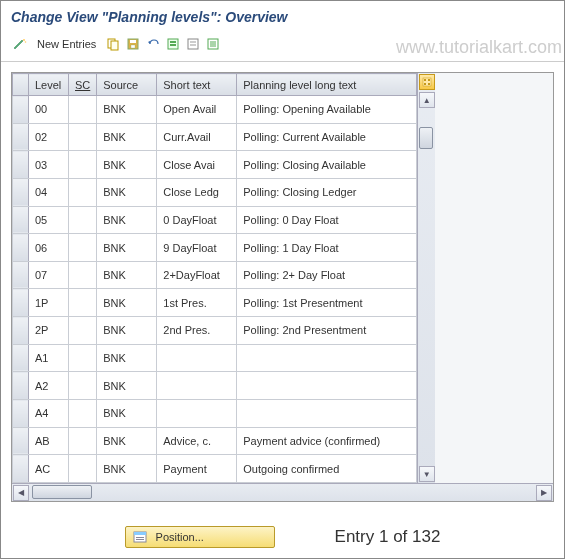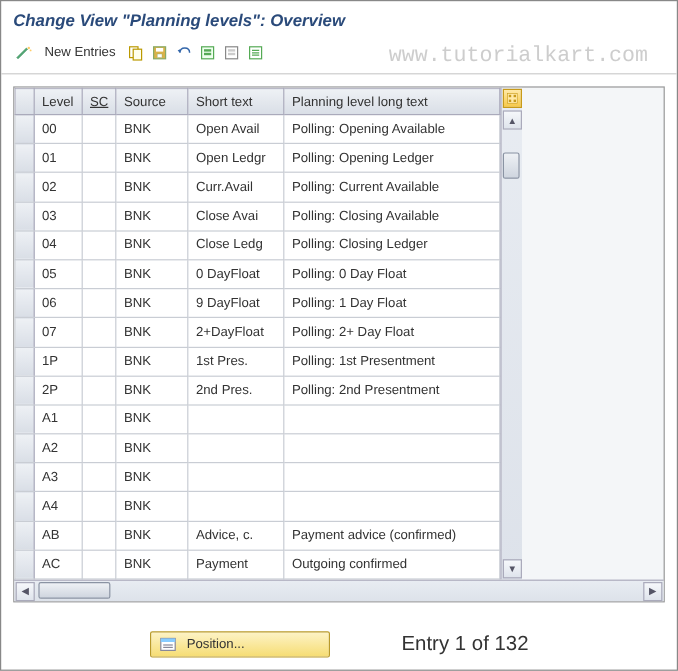--- a/index.html
+++ b/index.html
@@ -40,25 +40,25 @@
       cursor: pointer;
     }
     .toolbar .new-entries {
       font-size: 11px;
       color: #333;
       padding: 2px 6px;
       cursor: pointer;
     }
     .watermark {
       position: absolute;
-      right: 24px;
+      right: 2px;
       top: 36px;
       font-size: 18px;
       color: rgba(200,200,200,0.9);
-      font-family: Liberation Mono, monospace;
+      font-family: Liberation Sans, sans-serif;
       pointer-events: none;
     }
     .table-area {
       margin: 10px;
       border: 1px solid #999;
       height: 430px;
       background: #f4f6f8;
       position: relative;
       display: flex;
       flex-direction: column;
@@ -240,28 +240,20 @@
           <tr>
             <td class="rowhdr"></td>
             <td>00</td>
             <td></td>
             <td>BNK</td>
             <td>Open Avail</td>
             <td>Polling: Opening Available</td>
           </tr>
           <tr>
             <td class="rowhdr"></td>
-            <td>01</td>
-            <td></td>
-            <td>BNK</td>
-            <td>Open Ledgr</td>
-            <td>Polling: Opening Ledger</td>
-          </tr>
-          <tr>
-            <td class="rowhdr"></td>
             <td>02</td>
             <td></td>
             <td>BNK</td>
             <td>Curr.Avail</td>
             <td>Polling: Current Available</td>
           </tr>
           <tr>
             <td class="rowhdr"></td>
             <td>03</td>
             <td></td>
@@ -321,28 +313,20 @@
             <td class="rowhdr"></td>
             <td>A1</td>
             <td></td>
             <td>BNK</td>
             <td></td>
             <td></td>
           </tr>
           <tr>
             <td class="rowhdr"></td>
             <td>A2</td>
-            <td></td>
-            <td>BNK</td>
-            <td></td>
-            <td></td>
-          </tr>
-          <tr>
-            <td class="rowhdr"></td>
-            <td>A3</td>
             <td></td>
             <td>BNK</td>
             <td></td>
             <td></td>
           </tr>
           <tr>
             <td class="rowhdr"></td>
             <td>A4</td>
             <td></td>
             <td>BNK</td>

